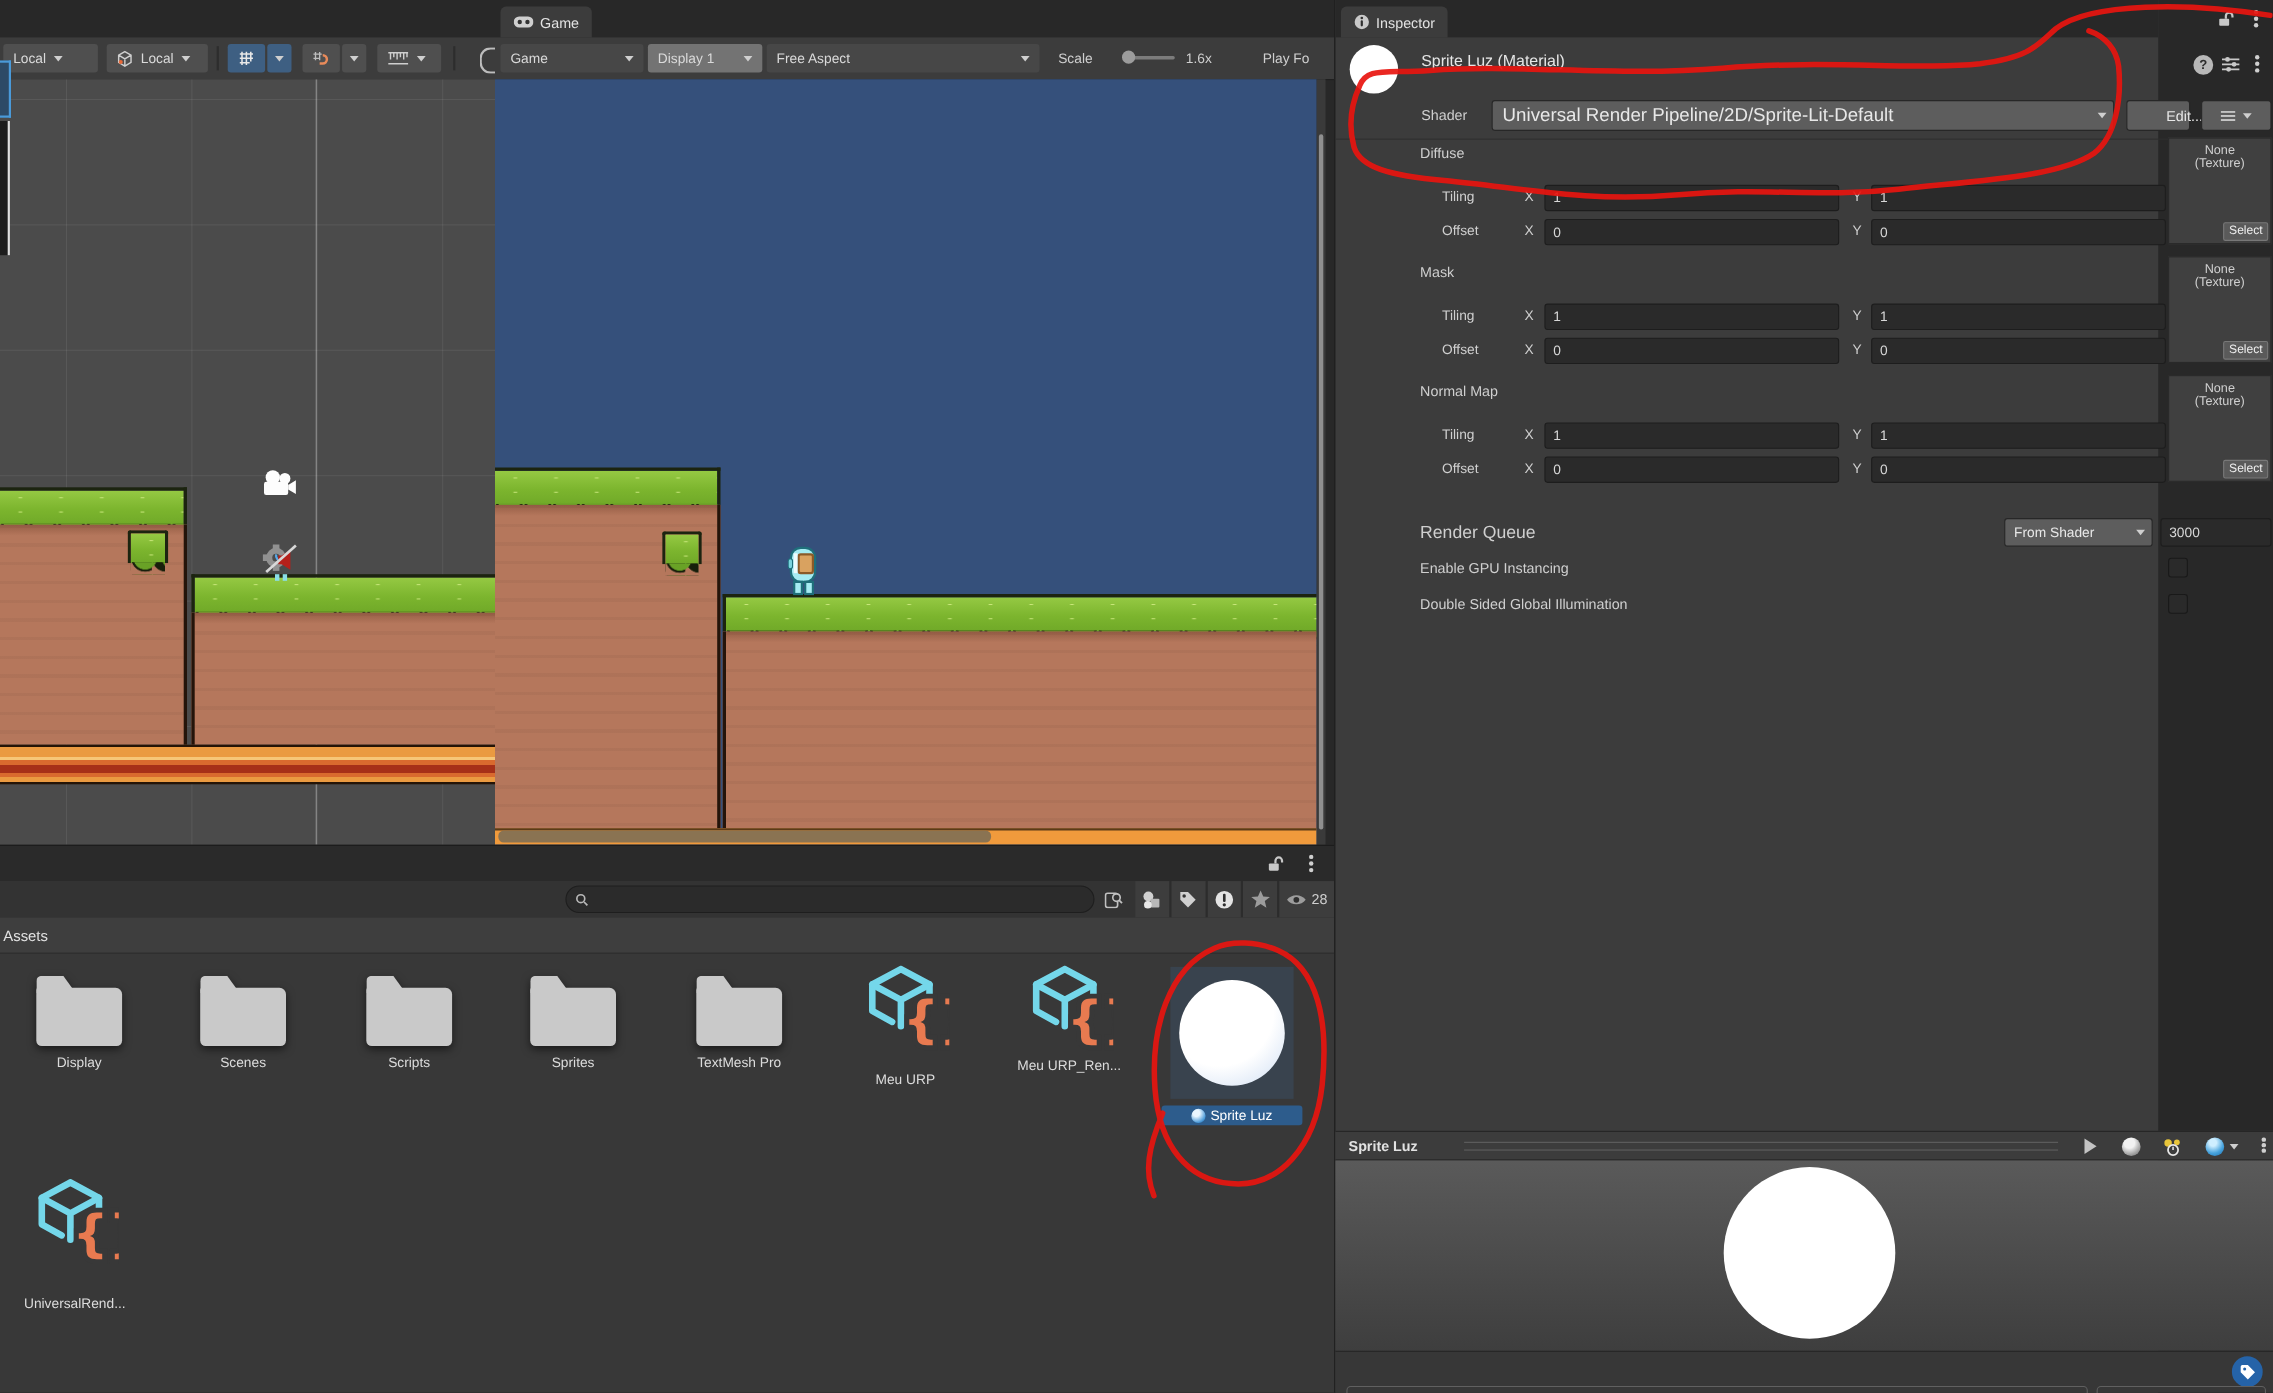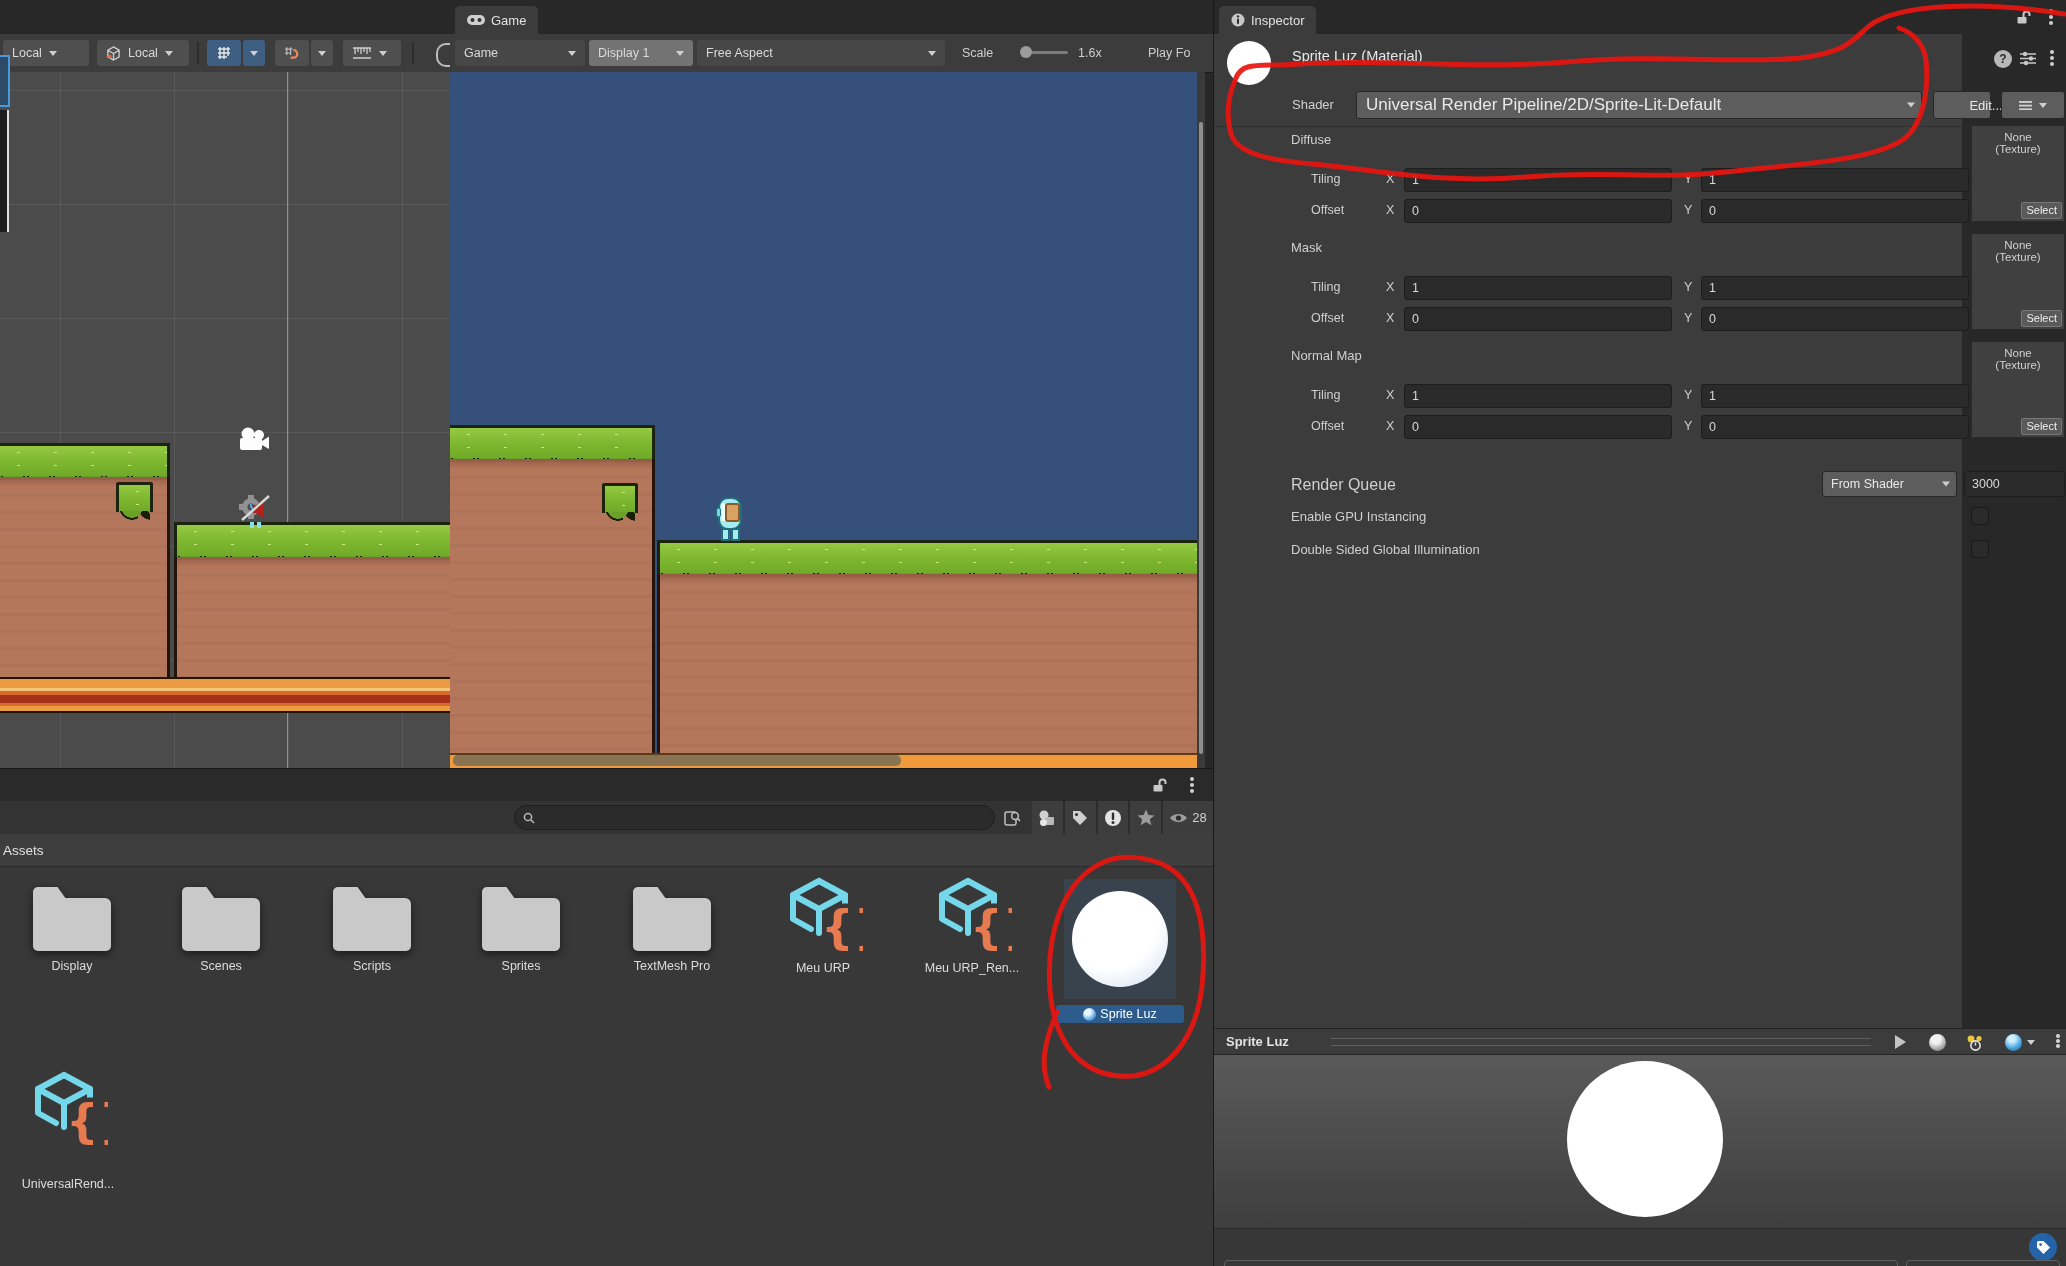--- a/index.html
+++ b/index.html
@@ -300,21 +300,21 @@
     <div class="asset-label">TextMesh Pro</div>
   </div>
   <div class="asset" style="left:753px;top:106px;">
     <svg width="80" height="80" viewBox="0 0 80 80">
       <g stroke="#74d7ea" stroke-width="6" fill="none" stroke-linejoin="round" stroke-linecap="round">
         <path d="M36 6 L62 20 L62 34 M36 6 L10 20 L10 44 L28 54"></path>
         <path d="M10 20 L36 34 L62 20 M36 34 L36 58"></path>
       </g>
       <text x="38" y="68" font-size="46" font-weight="bold" fill="#e87a50" stroke="#383838" stroke-width="9" paint-order="stroke" font-family="'DejaVu Sans',sans-serif">{}</text>
     </svg>
-    <div class="asset-label" style="margin-top:2px;">Meu URP</div>
+    <div class="asset-label" style="margin-top:14px;">Meu URP</div>
   </div>
   <div class="asset" style="left:902px;top:106px;">
     <svg width="80" height="80" viewBox="0 0 80 80">
       <g stroke="#74d7ea" stroke-width="6" fill="none" stroke-linejoin="round" stroke-linecap="round">
         <path d="M36 6 L62 20 L62 34 M36 6 L10 20 L10 44 L28 54"></path>
         <path d="M10 20 L36 34 L62 20 M36 34 L36 58"></path>
       </g>
       <text x="38" y="68" font-size="46" font-weight="bold" fill="#e87a50" stroke="#383838" stroke-width="9" paint-order="stroke" font-family="'DejaVu Sans',sans-serif">{}</text>
     </svg>
     <div class="asset-label" style="margin-top:2px;">Meu URP_Ren...</div>

